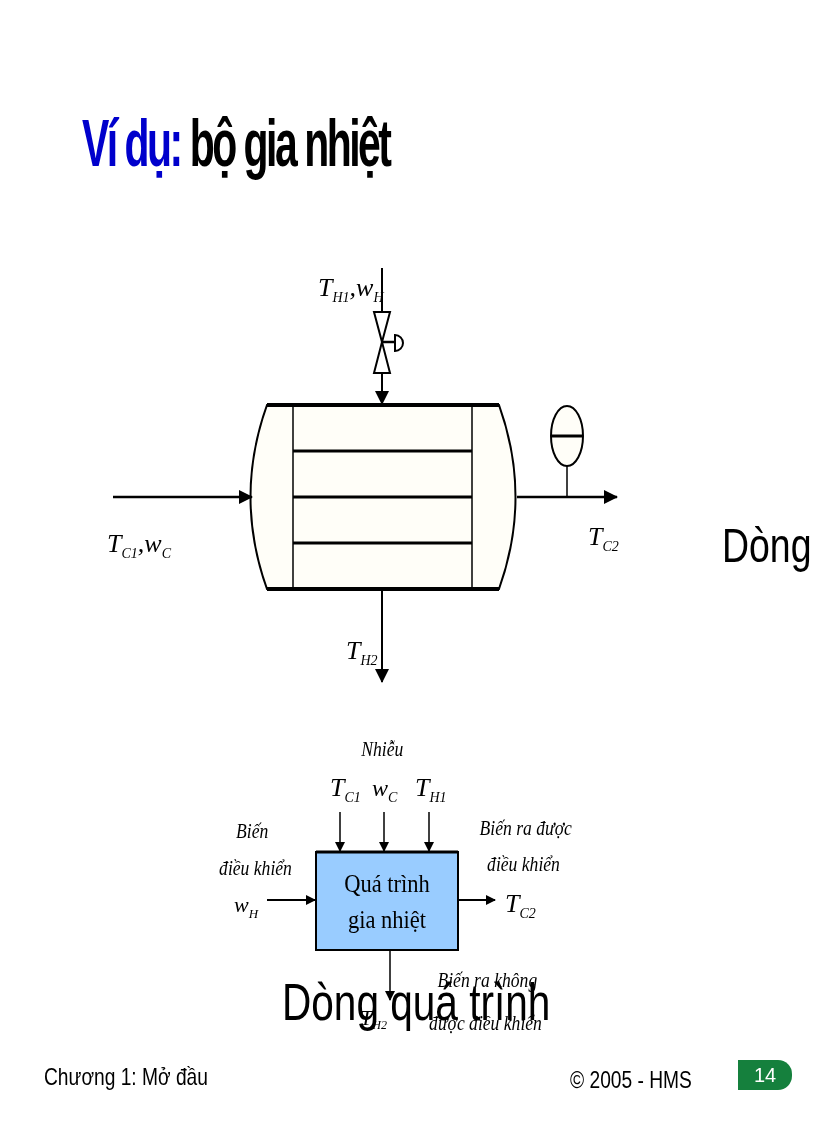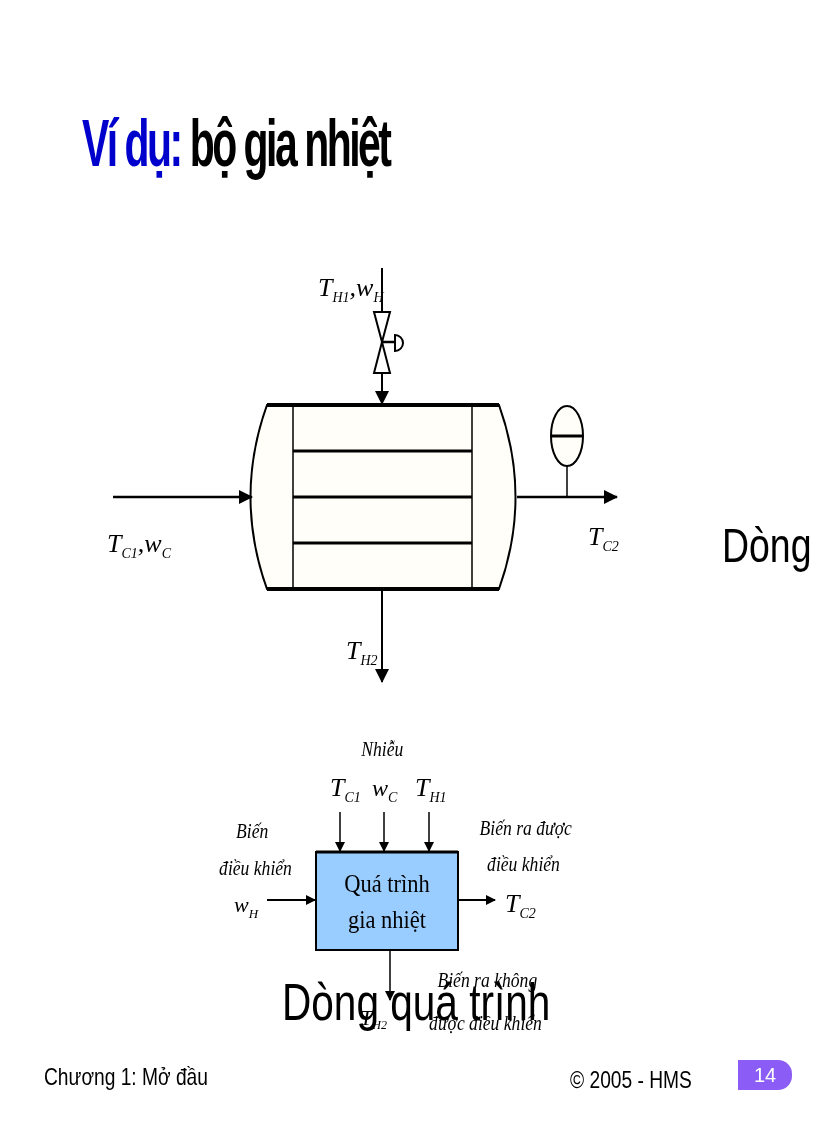--- a/index.html
+++ b/index.html
@@ -45,21 +45,21 @@
       font-family: "Liberation Sans", sans-serif; color: #000;
       transform: scaleX(0.8); transform-origin: left top; white-space: nowrap;
     }
     .footer-right {
       position: absolute; left: 570px; top: 1066px; font-size: 24px;
       font-family: "Liberation Sans", sans-serif; color: #000;
       transform: scaleX(0.8); transform-origin: left top; white-space: nowrap;
     }
     .page-badge {
       position: absolute; left: 738px; top: 1060px; width: 54px; height: 30px;
-      background: #8b5cf6; border-radius: 0 14px 14px 0;
+      background: #15803d; border-radius: 0 14px 14px 0;
       color: #ffffff; font-size: 20px; line-height: 30px; text-align: center;
       font-family: "Liberation Sans", sans-serif;
     }
   </style>
 </head>
 <body>
 
 <div class="title">
   <span class="blue">Ví dụ:</span>
   <span class="black">bộ gia nhiệt</span>

